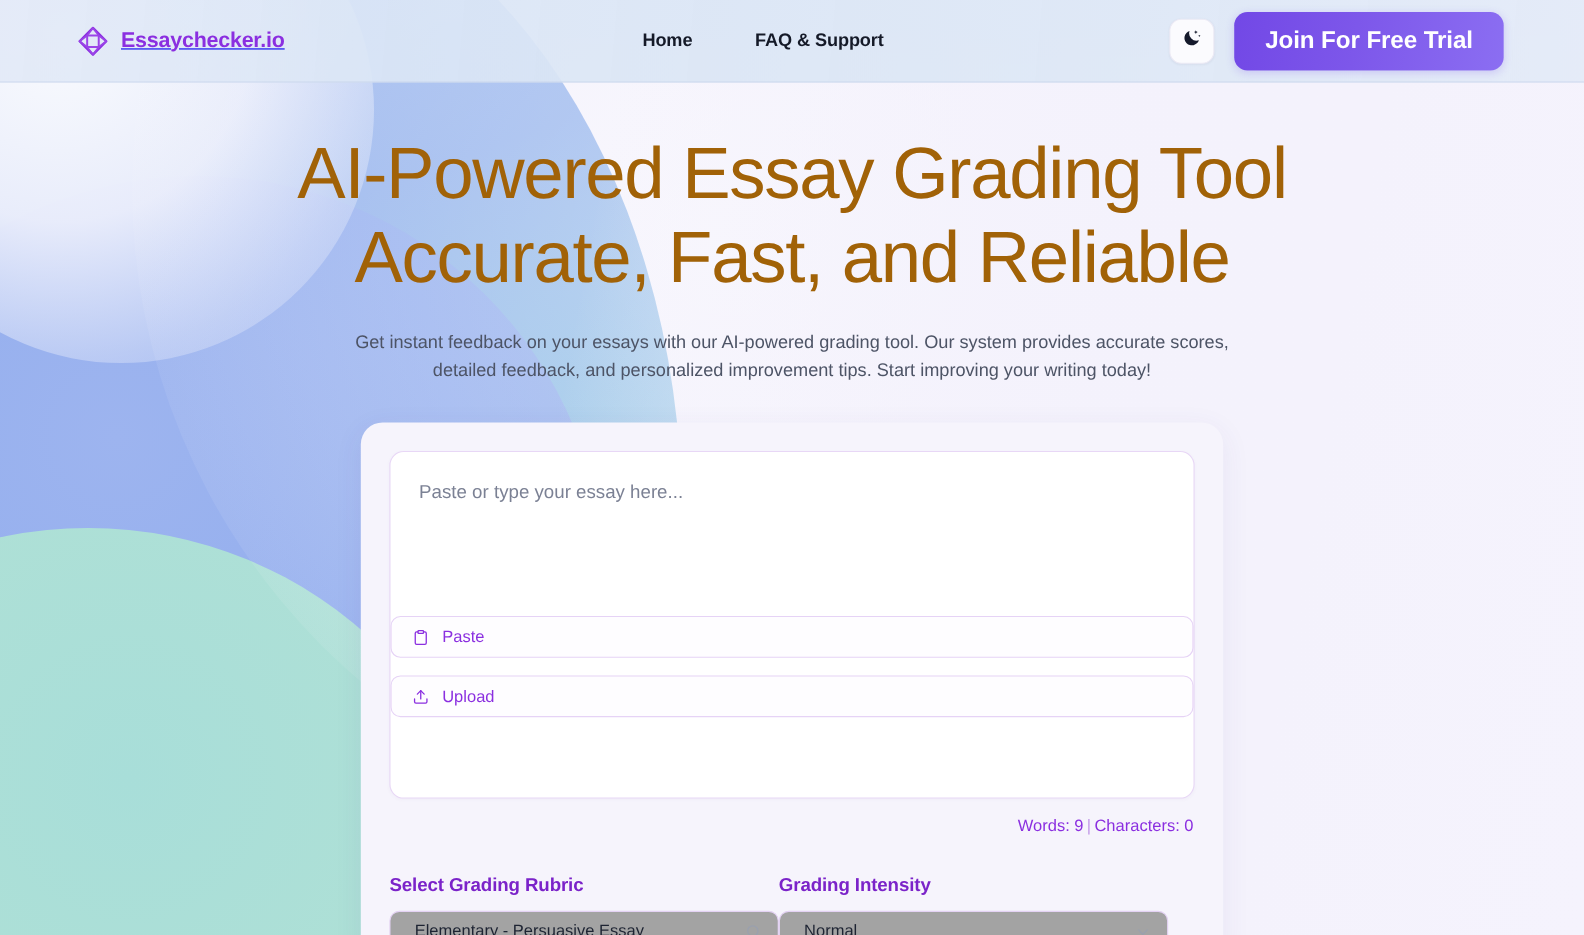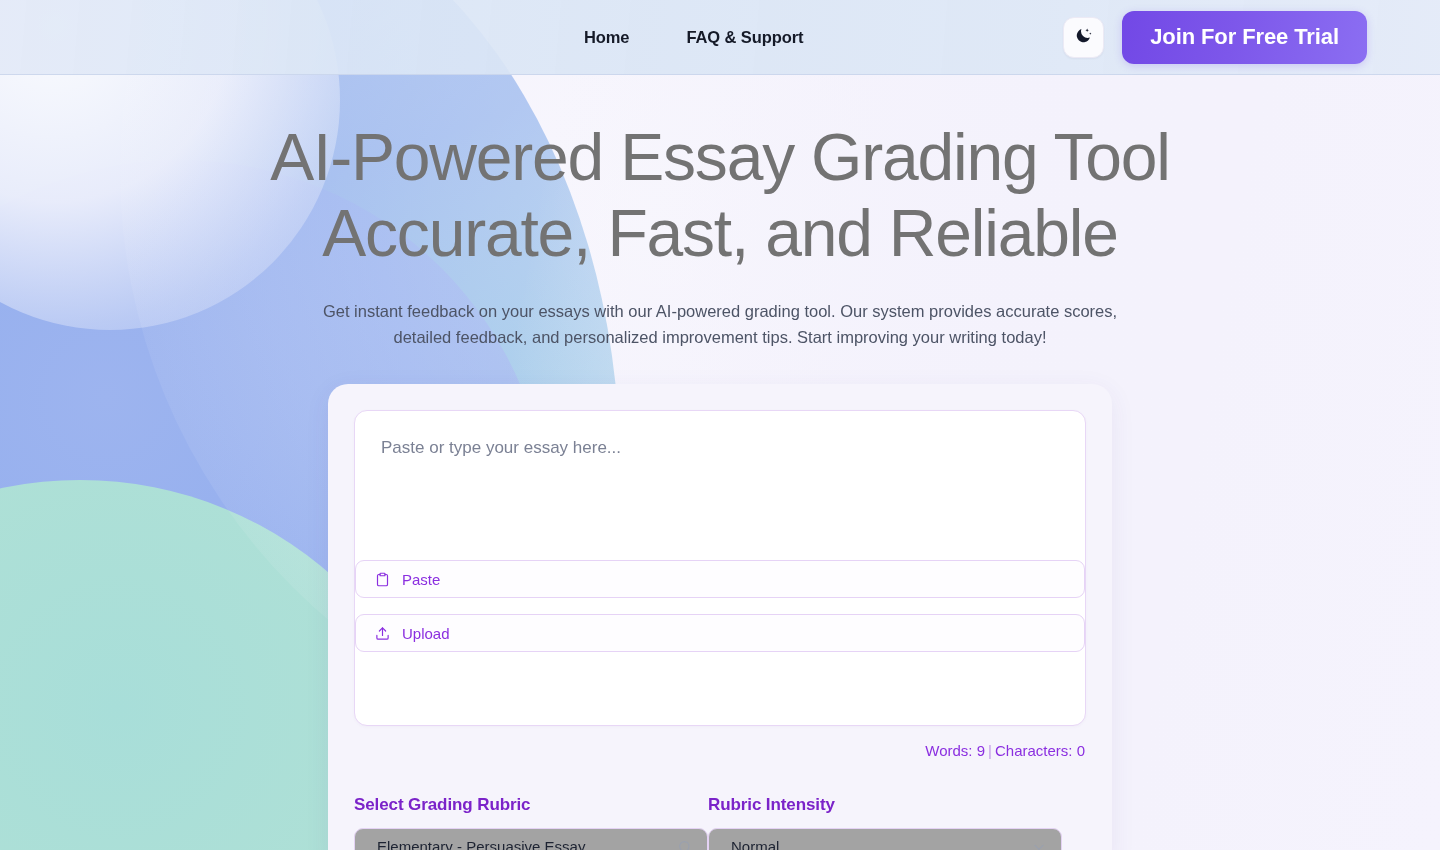--- a/index.html
+++ b/index.html
@@ -211,21 +211,21 @@
     left: 0;
     width: 1440px;
     text-align: center;
     z-index: 5;
   }
   .hero-title {
     margin-top: 44px;
     font-size: 66px;
     line-height: 1.155;
     font-weight: 400;
-    color: #737373;
+    color: #a16207;
     letter-spacing: -1.2px;
   }
   .hero-title .line { display: block; }
   .hero-sub {
     margin: 28px auto 0;
     width: 800px;
     font-size: 16.5px;
     line-height: 1.52;
     color: #4d5466;
     font-weight: 400;
@@ -371,20 +371,30 @@
   <div class="bg-left-field"></div>
   <div class="bg-circle-blue"></div>
   <div class="bg-teal"></div>
   <div class="bg-halo"></div>
   <div class="bg-swirl"></div>
   <div class="bg-right-fade"></div>
 </div>
 
 <header class="header">
 
+  <a class="brand" href="#">
+    <span>
+      <svg class="brand-mark" viewBox="0 0 32 32" fill="none">
+        <path d="M16 2.6 29.4 16 16 29.4 2.6 16 16 2.6Z" stroke="#8b2fe0" stroke-width="2.3" stroke-linejoin="round"></path>
+        <path d="M10.2 10.2h11.6v11.6H10.2V10.2Z" stroke="#9b45e8" stroke-width="2" stroke-linejoin="round"></path>
+        <path d="M16 2.6 10.2 10.2M16 2.6l5.8 7.6M29.4 16l-7.6-5.8M29.4 16l-7.6 5.8M16 29.4l5.8-7.6M16 29.4l-5.8-7.6M2.6 16l7.6 5.8M2.6 16l7.6-5.8" stroke="#9b45e8" stroke-width="1.7" stroke-linecap="round"></path>
+      </svg>
+    </span>
+    <span class="brand-name">Essaychecker.io</span>
+  </a>
 
   <nav class="nav">
     <a class="nav-link" href="#">Home</a>
     <a class="nav-link" href="#">FAQ &amp; Support</a>
   </nav>
 
   <div class="header-right">
     <div class="theme-toggle">
       <span>
         <svg width="19" height="19" viewBox="0 0 24 24" fill="none">
@@ -448,21 +458,21 @@
         <span class="field-icon">
           <svg width="16" height="16" viewBox="0 0 24 24" fill="none" stroke="currentColor" stroke-width="1.8" stroke-linecap="round">
             <circle cx="11" cy="11" r="7"></circle>
             <path d="M20 20l-3.6-3.6"></path>
           </svg>
         </span>
       </div>
     </div>
 
     <div class="control">
-      <label class="control-label">Rubric Intensity</label>
+      <label class="control-label">Grading Intensity</label>
       <div class="field">
         <span class="field-value">Normal</span>
         <span class="field-icon">
           <svg width="16" height="16" viewBox="0 0 24 24" fill="none" stroke="currentColor" stroke-width="1.8" stroke-linecap="round" stroke-linejoin="round">
             <path d="M6 9.5l6 6 6-6"></path>
           </svg>
         </span>
       </div>
     </div>
 

